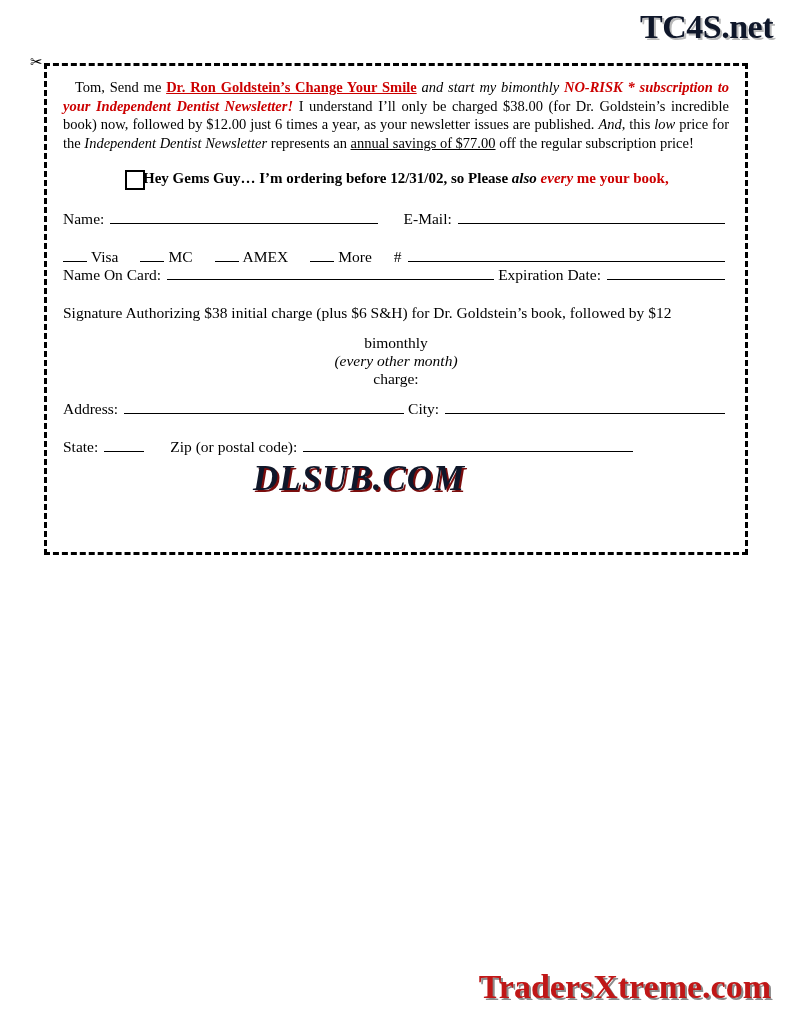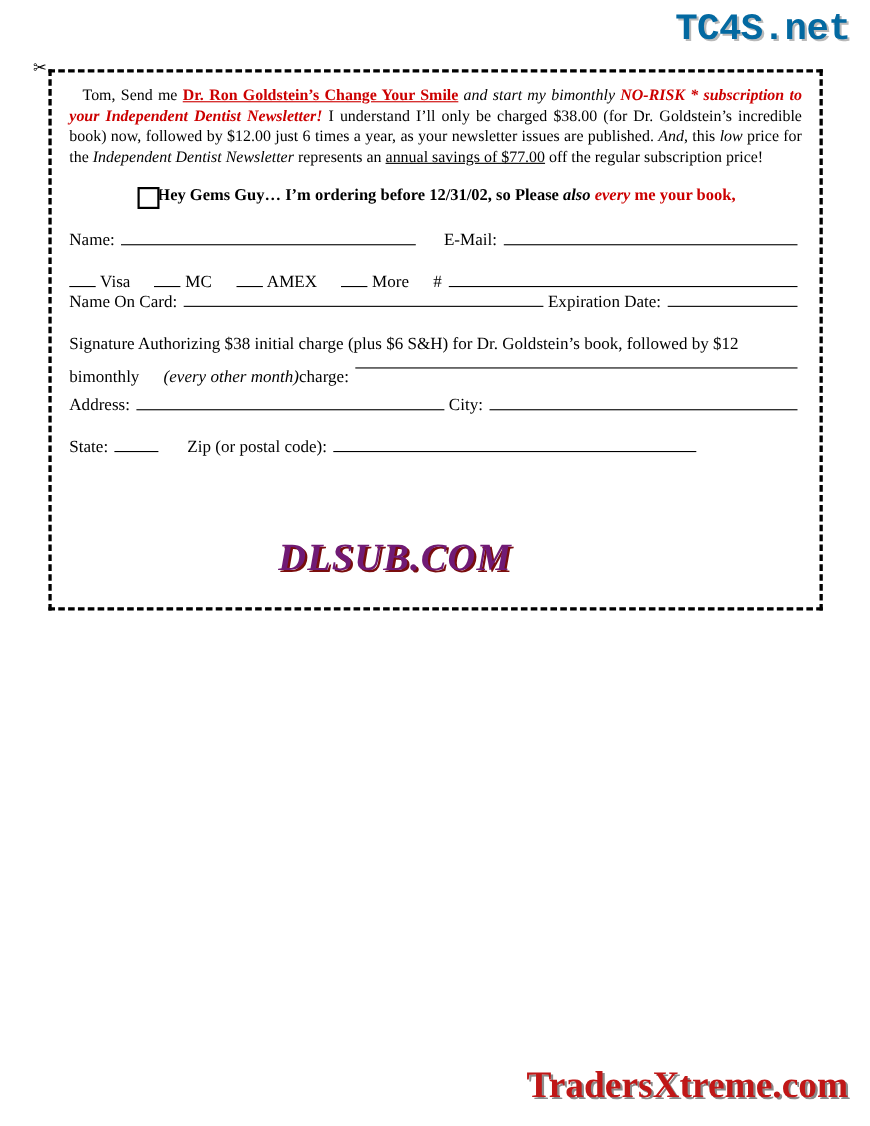--- a/index.html
+++ b/index.html
@@ -14,25 +14,25 @@
     font-family: "Liberation Serif", serif;
     color: #000000;
     overflow: hidden;
   }
 
   
   .header-logo {
     position: absolute;
     top: 8px;
     right: 18px;
-    font-family: Liberation Mono, monospace;
+    font-family: Liberation Serif, serif;
     font-weight: bold;
     font-size: 34px;
     letter-spacing: -0.5px;
-    color: #0369a1;
+    color: #0f172a;
     text-shadow: 2px 2px 0 #b9b9b9;
   }
 
   
   .scissors {
     position: absolute;
     left: 30px;
     top: 55px;
     font-size: 15px;
     color: #000000;
@@ -128,33 +128,33 @@
     border-bottom: 1px solid #000000;
     margin-right: 4px;
   }
   .cardopt { margin-right: 22px; }
 
   .sigblock {
     font-size: 15.5px;
     margin-bottom: 8px;
   }
   .sigline1 { margin-bottom: 12px; }
-  .sigline2 { display: flex; align-items: flex-start; white-space: nowrap; }
+  .sigline2 { display: flex; align-items: center; white-space: nowrap; flex-direction: column; }
 
   
   .watermark {
     position: absolute;
     left: 253px;
-    top: 487px;
+    top: 459px;
     font-family: "Liberation Serif", serif;
     font-weight: bold;
     font-style: italic;
     font-size: 35px;
     letter-spacing: 1px;
-    color: #701a75;
+    color: #0f172a;
     text-shadow: 2px 2px 0 #7a0d0d;
   }
 
   
   .footer-logo {
     position: absolute;
     right: 20px;
     bottom: 18px;
     font-family: "Liberation Serif", serif;
     font-weight: bold;

